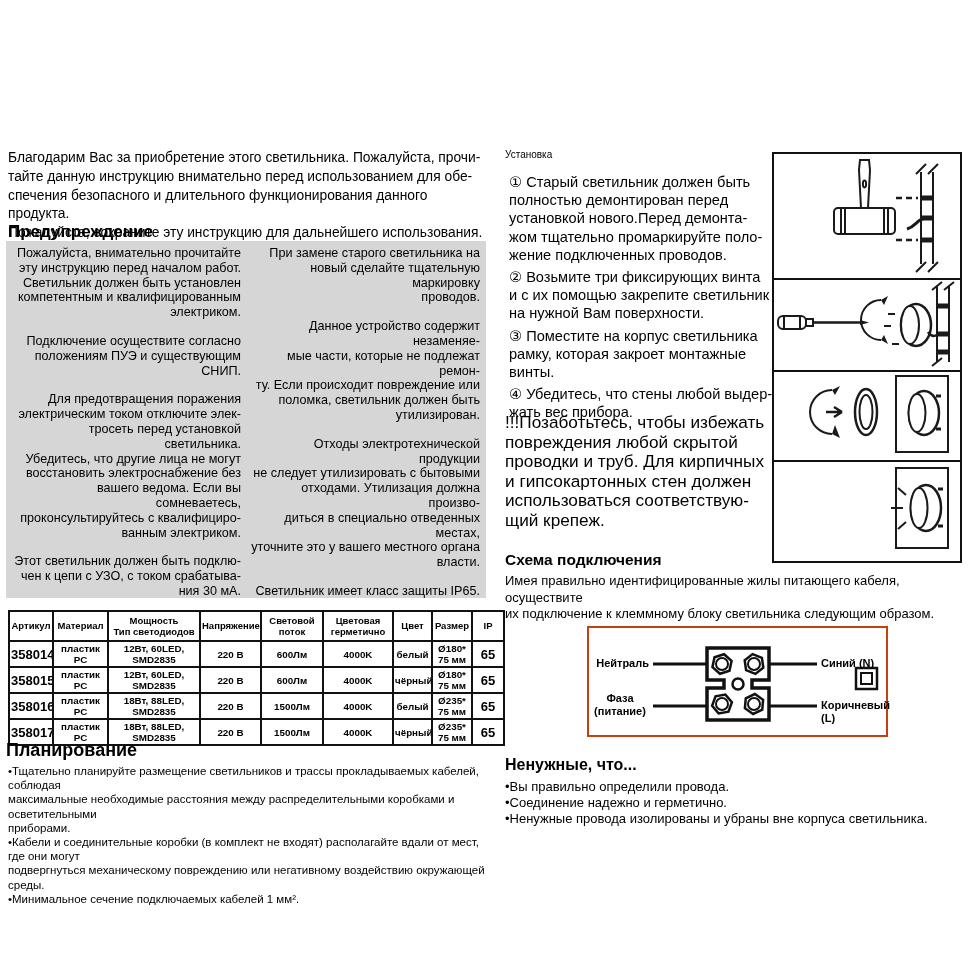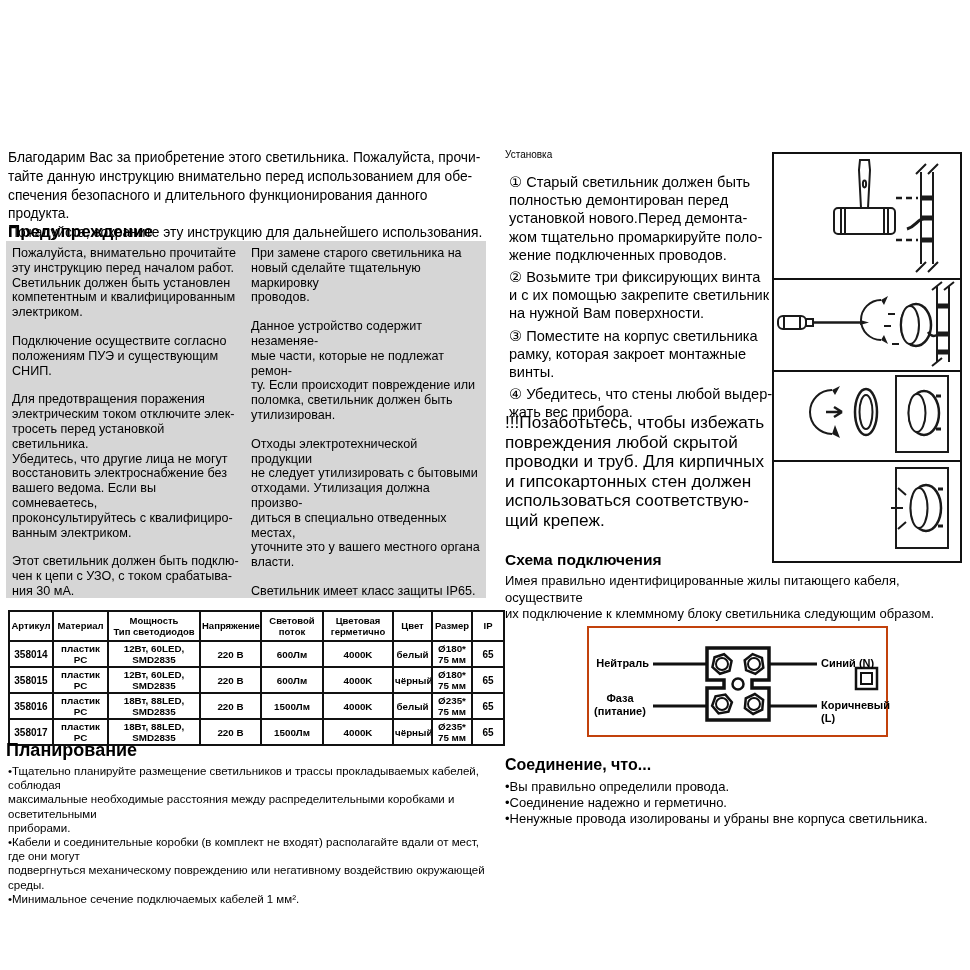--- a/index.html
+++ b/index.html
@@ -8,34 +8,34 @@
     font-family:"Liberation Sans","DejaVu Sans",sans-serif;color:#000000;
   }
   .pre{white-space:pre-line;}
   
   .intro{position:absolute;left:8px;top:149px;width:480px;font-size:13.8px;line-height:18.8px;}
   .h-warn{position:absolute;left:8px;top:222px;font-size:17px;font-weight:bold;}
   .warn-box{
     position:absolute;left:6px;top:241px;width:480px;height:357px;background:#d6d6d6;
     box-sizing:border-box;padding:5px 6px;display:flex;gap:10px;
   }
-  .warn-col{width:232px;font-size:12.6px;line-height:14.8px;}
+  .warn-col{width:232px;font-size:12.6px;line-height:14.8px;text-align:right;}
   .warn-col p{margin:0 0 14px 0;}
   
   table.spec{
     position:absolute;left:8px;top:610px;width:477px;border-collapse:collapse;
     table-layout:fixed;background:#fff;
   }
   table.spec th,table.spec td{
     border:2px solid #111;text-align:center;vertical-align:middle;
     font-weight:bold;padding:1px 1px;white-space:pre-line;overflow:hidden;
   }
   table.spec th{font-size:9.5px;line-height:11.5px;height:26px;}
   table.spec td{font-size:9.8px;line-height:11px;height:21px;}
-  table.spec td.art{font-size:10px;}
+  table.spec td.art{font-size:13px;}
   .cw0{width:40px}.cw1{width:51px}.cw2{width:88px}.cw3{width:57px}.cw4{width:58px}
   .cw5{width:66px}.cw6{width:35px}.cw7{width:36px}.cw8{width:28px}
   
   .h-plan{position:absolute;left:6px;top:740px;font-size:18px;font-weight:bold;}
   .plan-bullets{position:absolute;left:8px;top:764px;width:480px;font-size:11.5px;line-height:14.2px;}
   .plan-bullets p{margin:0;}
   
   .h-install{position:absolute;left:505px;top:149px;font-size:10px;font-weight:normal;}
   .steps{position:absolute;left:505px;top:169px;width:276px;font-size:14.6px;line-height:18.2px;}
   .steps p{margin:4px;}
@@ -253,21 +253,21 @@
         <rect x="272" y="45" width="11" height="11" fill="none" stroke="#111" stroke-width="2"></rect>
       </g>
     </svg>
     <div class="lbl lbl-neutral">Нейтраль</div>
     <div class="lbl lbl-phase">Фаза
 (питание)</div>
     <div class="lbl lbl-blue">Синий (N)</div>
     <div class="lbl lbl-brown">Коричневый (L)</div>
   </div>
 
-  <div class="h-check">Соединение, что...</div>
+  <div class="h-check">Ненужные, что...</div>
   <div class="check-bullets">
     <p>•Вы правильно определили провода.</p>
     <p>•Соединение надежно и герметично.</p>
     <p>•Ненужные провода изолированы и убраны вне корпуса светильника.</p>
   </div>
 
   <div class="figures">
     <div class="panel p1">
       <svg width="186" height="122" viewBox="0 0 186 122">
         <g stroke="#1a1a1a" fill="none" stroke-width="2">

